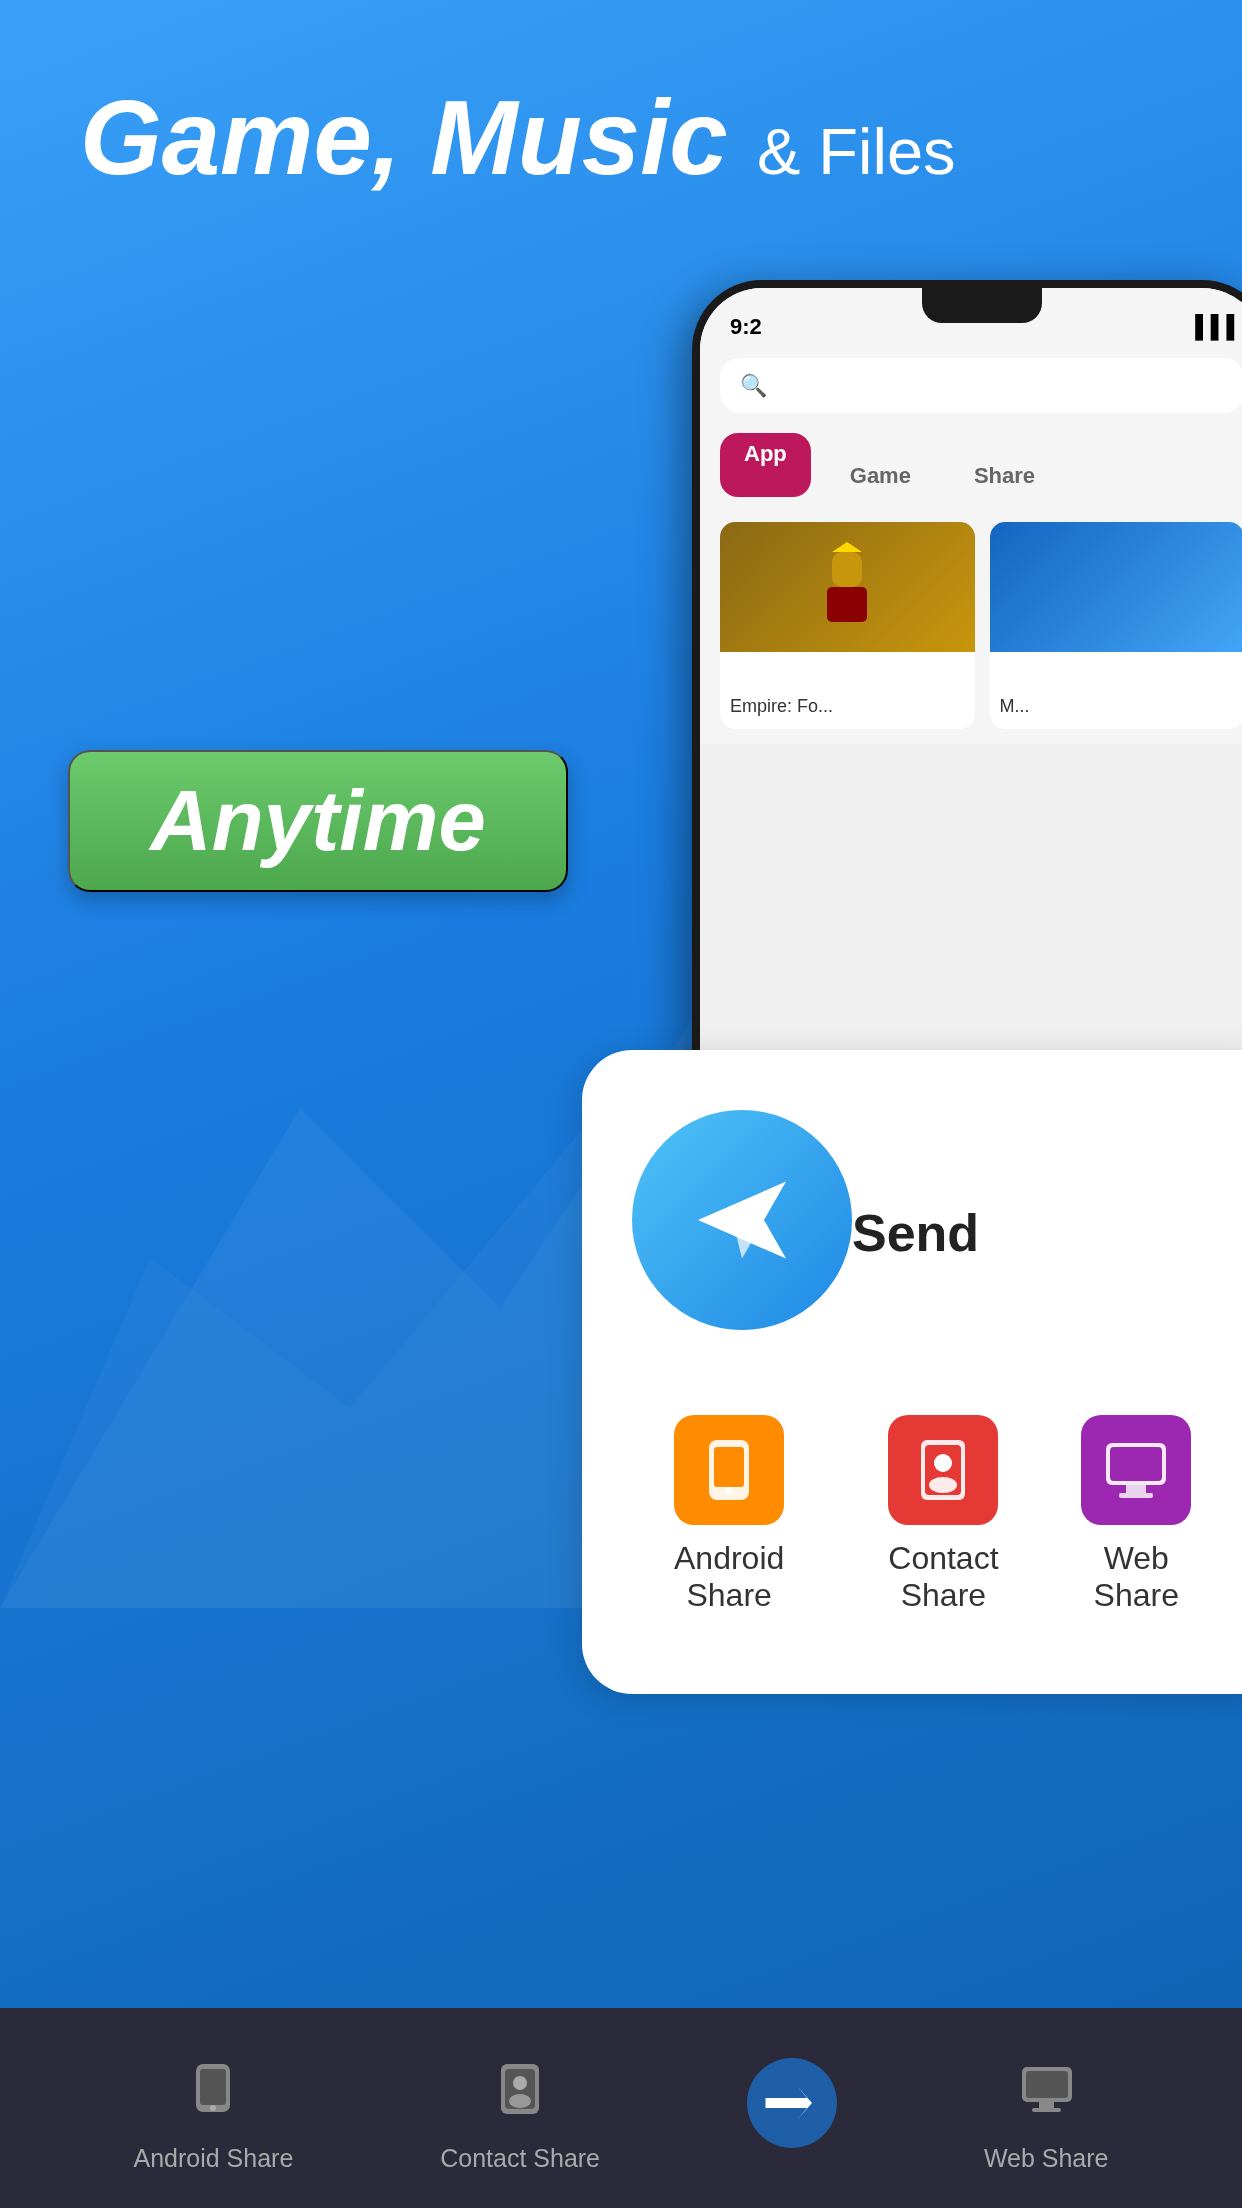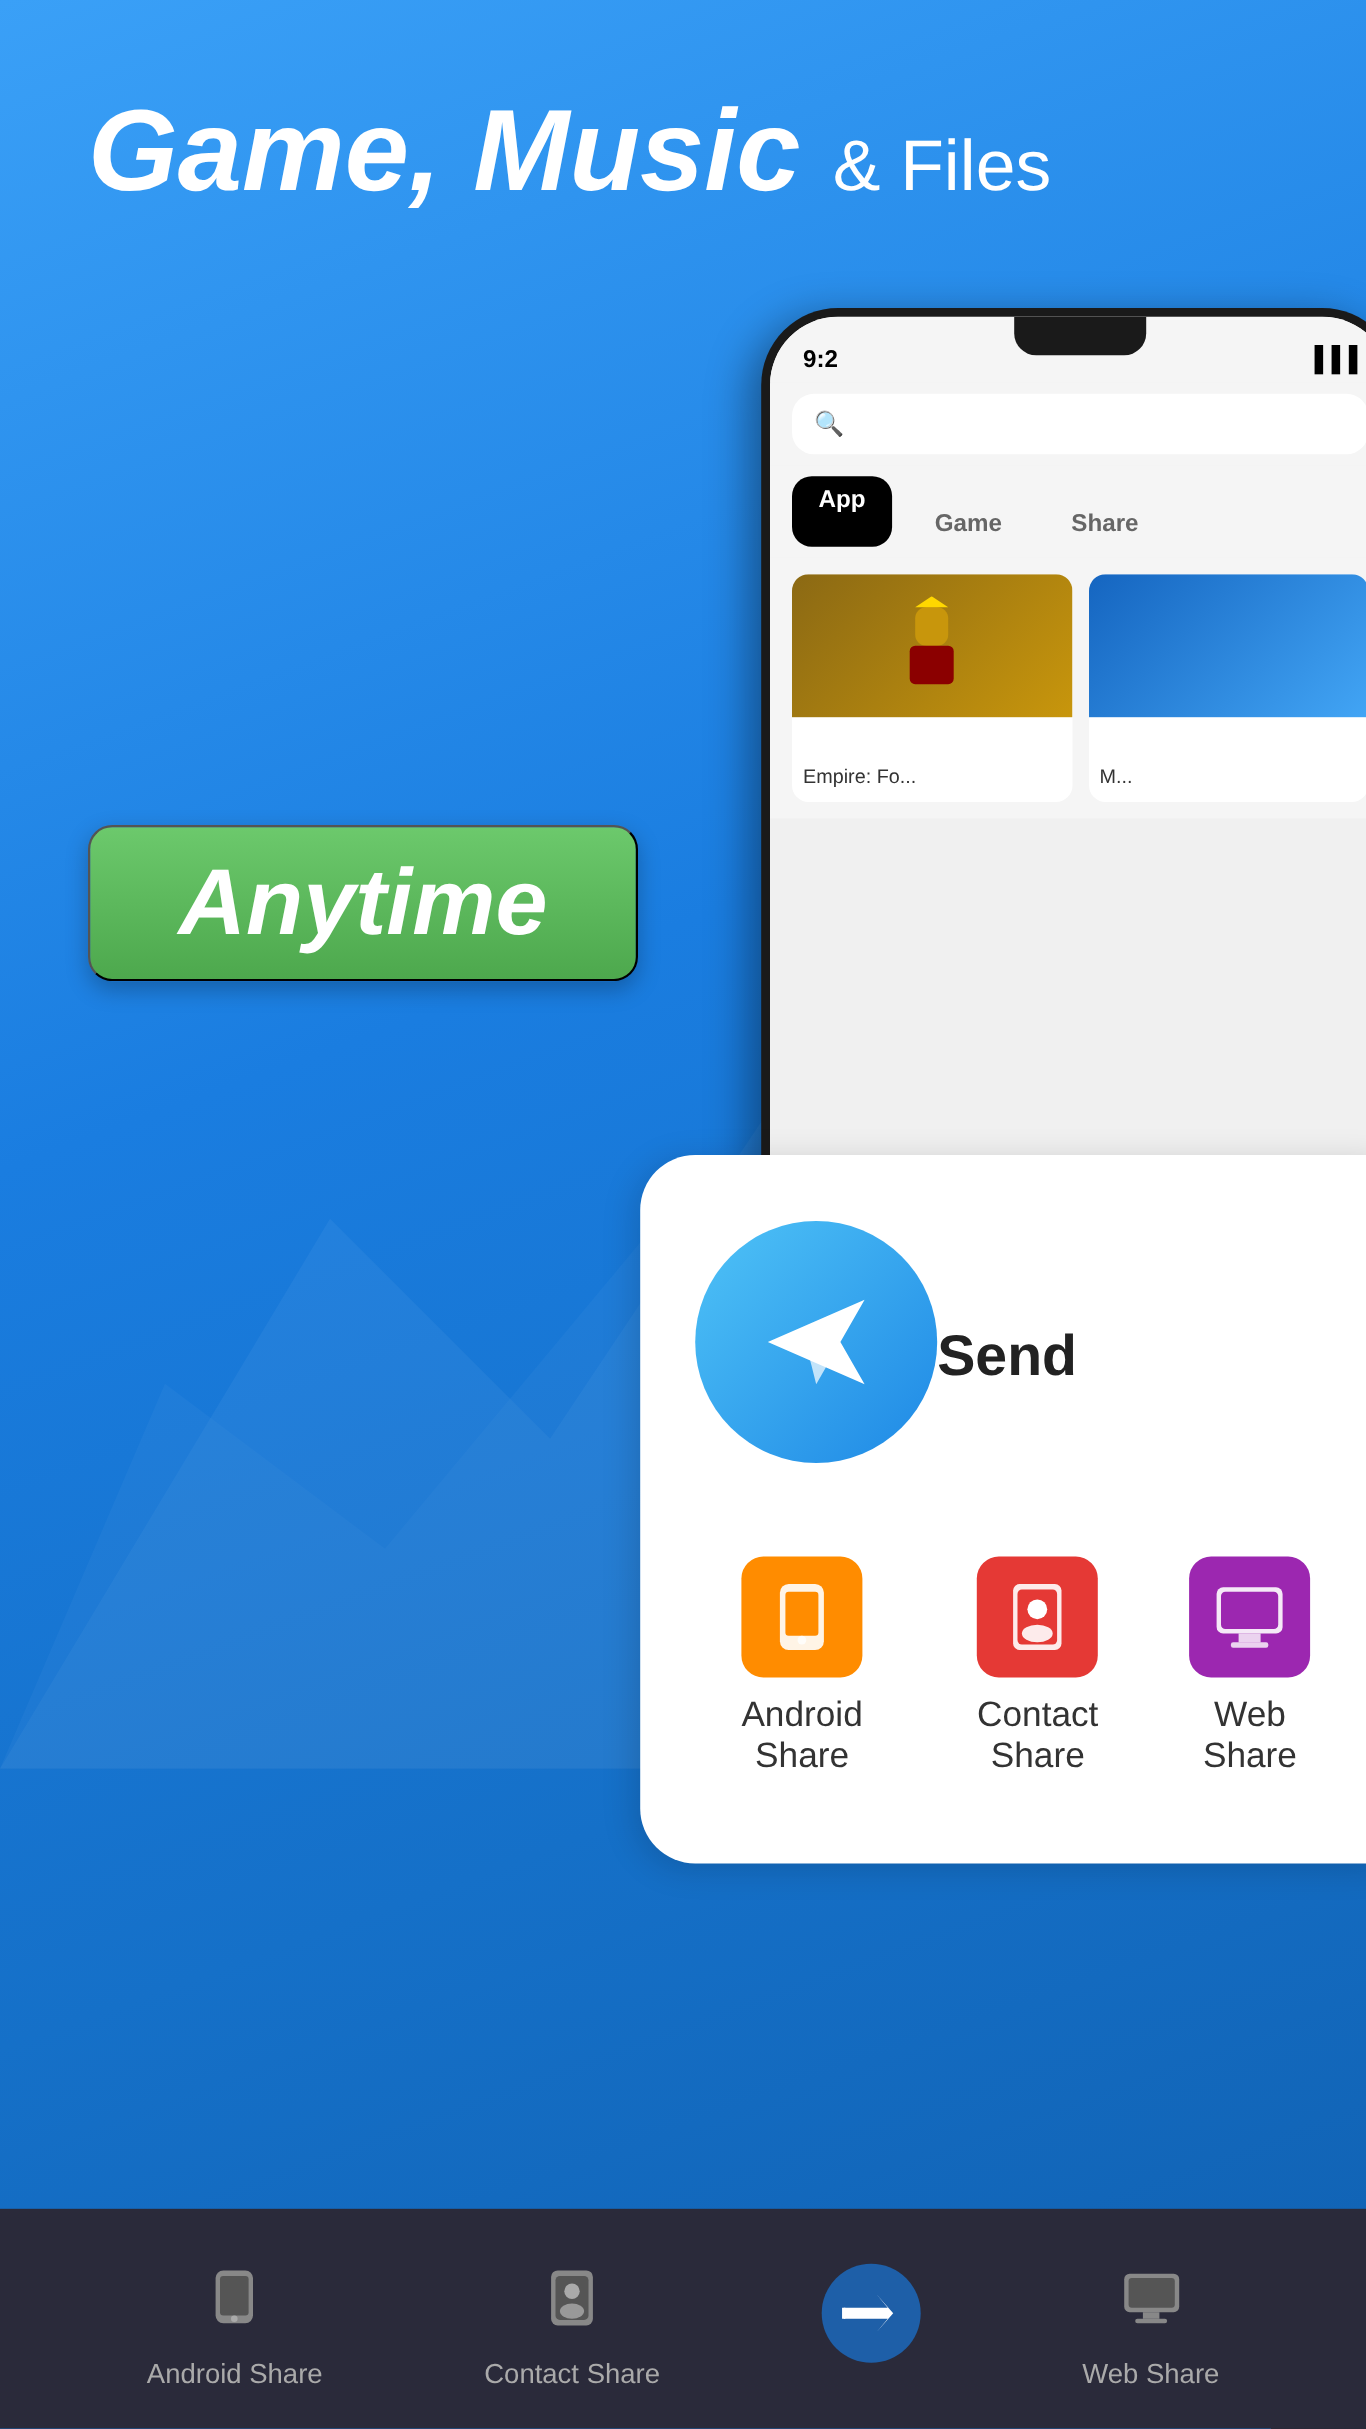--- a/index.html
+++ b/index.html
@@ -66,21 +66,21 @@
       font-size: 65px;
       font-weight: 400;
       font-style: normal;
       text-align: center;
     }
 
     
     .buttons-area {
       position: absolute;
       top: 750px;
-      left: 80px;
+      left: 68px;
       z-index: 10;
     }
 
     .green-btn {
       display: block;
       background: #5cb85c;
       background: linear-gradient(180deg, #6cc96c 0%, #4da84d 100%);
       border-radius: 22px;
       color: white;
       font-size: 85px;
@@ -167,21 +167,21 @@
     }
 
     .phone-tab-bar {
       display: flex;
       padding: 10px 20px;
       gap: 15px;
       background: #f5f5f5;
     }
 
     .phone-tab {
-      background: #000000;
+      background: #be185d;
       color: white;
       border-radius: 18px;
       padding: 8px 24px;
       font-size: 22px;
       font-weight: 600;
     }
 
     .phone-tab.inactive {
       background: transparent;
       color: #666;

